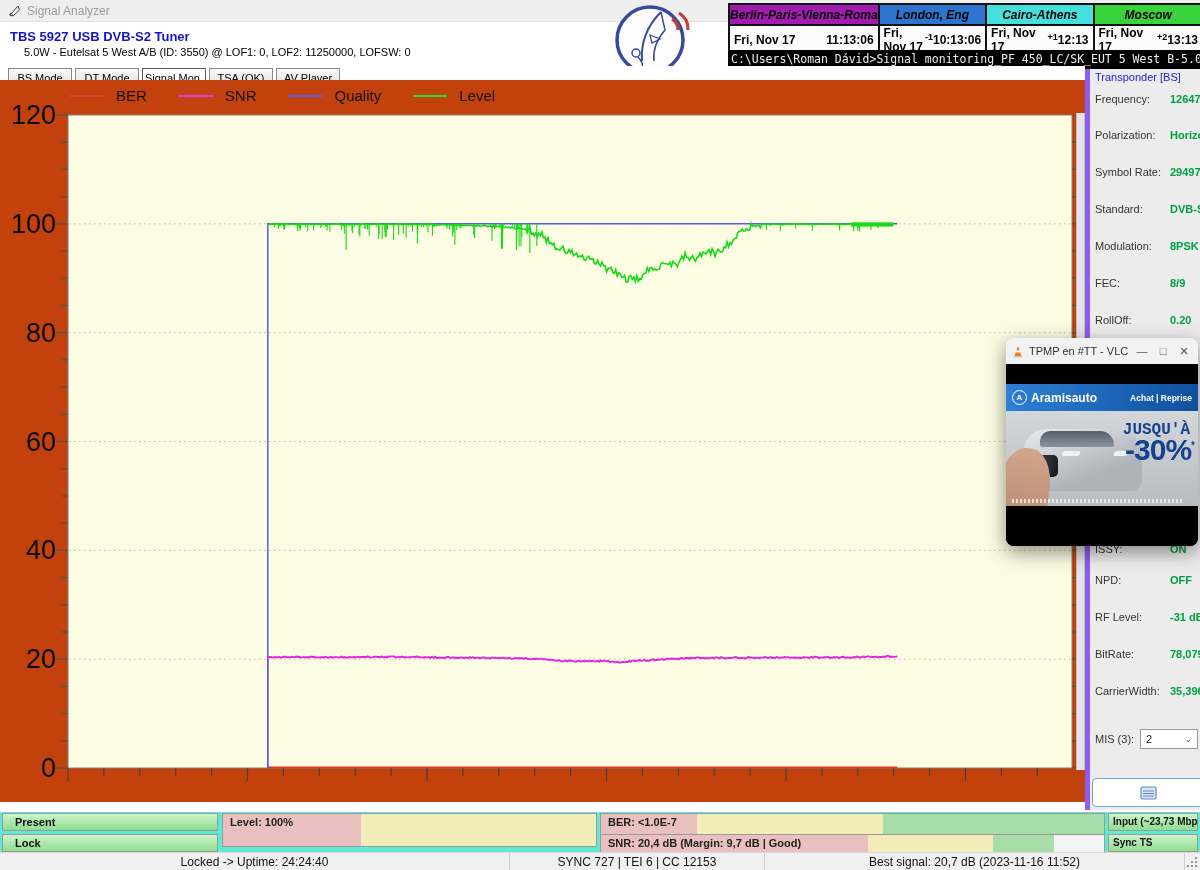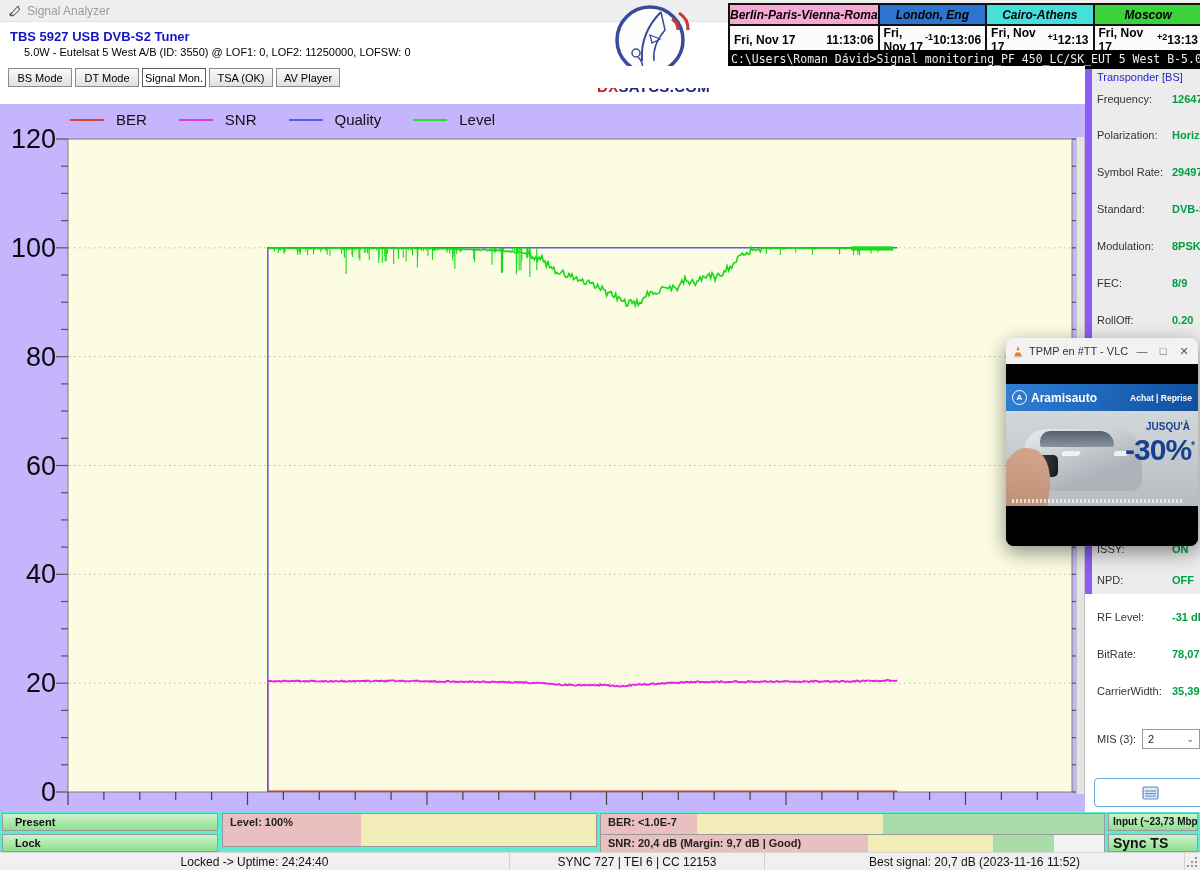--- a/index.html
+++ b/index.html
@@ -22,45 +22,45 @@
   
   .logo{left:597px;top:3px;width:106px;text-align:center;}
   .logo-text{font-size:15px;font-weight:800;letter-spacing:.3px;margin-top:-3px;background:#fdfdfd;}
   .logo-dx{color:#c22222;}
   .logo-rest{color:#1c2a78;}
   
   .tabbar{left:0;top:66px;width:1085px;height:22px;background:#ffffff;}
   .tab{position:absolute;top:2px;width:64px;height:19px;border:1px solid #8a8a8a;background:linear-gradient(#f9f9f9,#e1e1e1);font-size:11px;display:flex;align-items:center;justify-content:center;color:#000;box-sizing:border-box;cursor:default;}
   .tab.active{background:#fff;border-color:#5a5a5a;}
   
-  .chartzone{left:0;top:104px;width:1085px;height:722px;background:#c4b5fd;}
+  .chartzone{left:0;top:80px;width:1085px;height:722px;background:#c2410c;}
   .legend{position:absolute;left:70px;top:7px;display:flex;gap:32px;align-items:center;}
   .legend-item{display:flex;align-items:center;gap:12px;}
   .legend-line{width:34px;height:2px;}
   .legend-label{font-size:15px;color:#111;}
   .chart-sep{position:absolute;left:1076px;top:33px;width:7px;height:657px;background:#e4e4e4;border-left:1px solid #c2c2c2;border-right:1px solid #c2c2c2;}
   
-  .panel{left:1085px;top:69px;width:115px;height:525px;background:#ececec;border-left:7px solid #8b5cf6;box-sizing:border-box;}
+  .panel{left:1085px;top:69px;width:115px;height:741px;background:#ececec;border-left:5px solid #8b5cf6;box-sizing:border-box;}
   .panel-header{position:absolute;left:5px;top:2px;color:#2323cc;font-size:11px;}
   .prow-label{position:absolute;left:5px;font-size:11px;color:#333;}
   .prow-value{position:absolute;left:80px;font-size:11px;font-weight:700;color:#00a040;white-space:nowrap;}
   .mis-select{position:absolute;left:50px;width:58px;height:20px;background:#fff;border:1px solid #999;font-size:11px;display:flex;align-items:center;justify-content:space-between;padding:0 5px;box-sizing:border-box;color:#222;}
   .panel-btn{position:absolute;left:2px;top:709px;width:110px;height:27px;background:#fff;border:1px solid #6aa7dc;border-radius:4px;display:flex;align-items:center;justify-content:center;}
   
   .vlc{left:1006px;top:338px;width:192px;height:208px;border-radius:8px;background:#f2f2f2;box-shadow:0 6px 20px rgba(0,0,0,.45);z-index:6;}
   .vlc-titlebar{position:absolute;left:0;top:0;width:100%;height:26px;display:flex;align-items:center;gap:5px;padding:0 6px;box-sizing:border-box;}
   .vlc-title{font-size:11px;color:#333;flex:1;white-space:nowrap;overflow:hidden;}
   .vlc-ctl{font-size:11px;color:#555;width:16px;text-align:center;cursor:default;}
   .vlc-video{position:absolute;left:0;top:26px;right:0;bottom:0;background:#000;border-radius:0 0 8px 8px;overflow:hidden;}
   .vlc-banner{position:absolute;left:0;top:20px;width:100%;height:27px;background:linear-gradient(100deg,#2f7fd6,#0f4f9e);display:flex;align-items:center;padding:0 6px;box-sizing:border-box;color:#fff;}
   .vlc-brandicon{width:13px;height:13px;border:1.5px solid #fff;border-radius:50%;font-size:8px;font-weight:700;display:flex;align-items:center;justify-content:center;margin-right:4px;}
   .vlc-brand{font-size:12px;font-weight:700;flex:1;}
   .vlc-menu{font-size:8.5px;font-weight:700;white-space:nowrap;}
   .vlc-car-area{position:absolute;left:0;top:47px;width:100%;height:95px;background:linear-gradient(#d3d7da,#b7bcc2);overflow:hidden;}
-  .promo1{position:absolute;right:8px;top:10px;font-size:10px;font-weight:700;color:#16418f;}
+  .promo1{position:absolute;right:8px;top:10px;font-size:16px;font-weight:700;color:#16418f;font-family:Liberation Mono, monospace;}
   .promo2{position:absolute;right:4px;top:22px;font-size:30px;font-weight:800;color:#16418f;letter-spacing:-1px;}
   .promo-sup{font-size:10px;vertical-align:super;}
   .car-body{position:absolute;left:18px;top:18px;width:118px;height:62px;background:linear-gradient(160deg,#e9ebee,#aeb3ba 70%);border-radius:22px 26px 10px 10px;}
   .car-glass{position:absolute;left:34px;top:20px;width:74px;height:16px;background:linear-gradient(#55606c,#8a949e);border-radius:10px 14px 2px 2px;}
   .car-grille{position:absolute;left:26px;top:44px;width:26px;height:22px;background:radial-gradient(circle at 30% 30%,#3a3f45,#14171a);border-radius:5px;}
   .car-light{position:absolute;top:40px;width:18px;height:5px;background:#eef3f8;border-radius:2px;transform:skewX(-18deg);}
   .finger{position:absolute;left:-8px;bottom:-16px;width:52px;height:74px;background:linear-gradient(#d3a68c,#b98a72);border-radius:46% 44% 0 0/60% 52% 0 0;transform:rotate(8deg);}
   .fineprint{position:absolute;left:6px;bottom:3px;width:170px;height:4px;background:repeating-linear-gradient(90deg,rgba(255,255,255,.85) 0 2px,rgba(255,255,255,0) 2px 4px);opacity:.8;}
   .vlc-blackbar-top{position:absolute;left:0;top:0;width:100%;height:20px;background:#000;}
   .vlc-blackbar-bot{position:absolute;left:0;top:142px;width:100%;height:40px;background:#000;}
@@ -93,21 +93,21 @@
       <circle cx="3" cy="10.5" r="1.3" fill="none" stroke="#444" stroke-width="0.8"></circle>
     </svg>
     <span>Signal Analyzer</span>
   </div>
 
   <div class="abs tuner-name">TBS 5927 USB DVB-S2 Tuner</div>
   <div class="abs tuner-info">5.0W - Eutelsat 5 West A/B (ID: 3550) @ LOF1: 0, LOF2: 11250000, LOFSW: 0</div>
 
   <div class="abs clocks" id="clocks">
       <div class="clock">
-        <div class="clock-head" style="background: #f9a8d4;">Berlin-Paris-Vienna-Roma</div>
+        <div class="clock-head" style="background: #a21caf;">Berlin-Paris-Vienna-Roma</div>
         <div class="clock-row">
           <span>Fri, Nov 17</span>
           <span>11:13:06</span>
         </div>
       </div>
       <div class="clock">
         <div class="clock-head" style="background: rgb(45, 116, 206);">London, Eng</div>
         <div class="clock-row">
           <span>Fri, Nov 17</span>
           <span class="clock-off">-1</span>
@@ -505,21 +505,21 @@
       </div>
       <div class="mrow" style="top: 22px;">
         <div class="greenbox" style="left: 2px; width: 216px;">Lock</div>
         <div class="meterbar" style="left: 600px; width: 505px;">
           <div class="seg" style="width: 53%; background: rgb(234, 191, 191);"></div>
           <div class="seg" style="width: 25%; background: rgb(242, 237, 184);"></div>
           <div class="seg" style="width: 12%; background: rgb(168, 220, 168);"></div>
           <div class="seg" style="width: 10%; background: rgb(244, 244, 244);"></div>
           <div class="bartext">SNR: 20,4 dB (Margin: 9,7 dB | Good)</div>
         </div>
-        <div class="greenbox" style="left: 1108px; width: 90px; font-size: 14px; padding-left: 4px;">Sync TS</div>
+        <div class="greenbox" style="left: 1108px; width: 90px; font-size: 10px; padding-left: 4px;">Sync TS</div>
       </div>
     </div>
 
   <div class="abs statusbar" id="statusbar">
     <div class="grip"></div>
   <div class="sb-sec" style="left: 0px; width: 510px;">Locked -&gt; Uptime: 24:24:40</div>
       <div class="sb-sec" style="left: 510px; width: 255px;">SYNC 727 | TEI 6 | CC 12153</div>
       <div class="sb-sec" style="left: 765px; width: 420px;">Best signal: 20,7 dB (2023-11-16 11:52)</div>
     </div>
 

